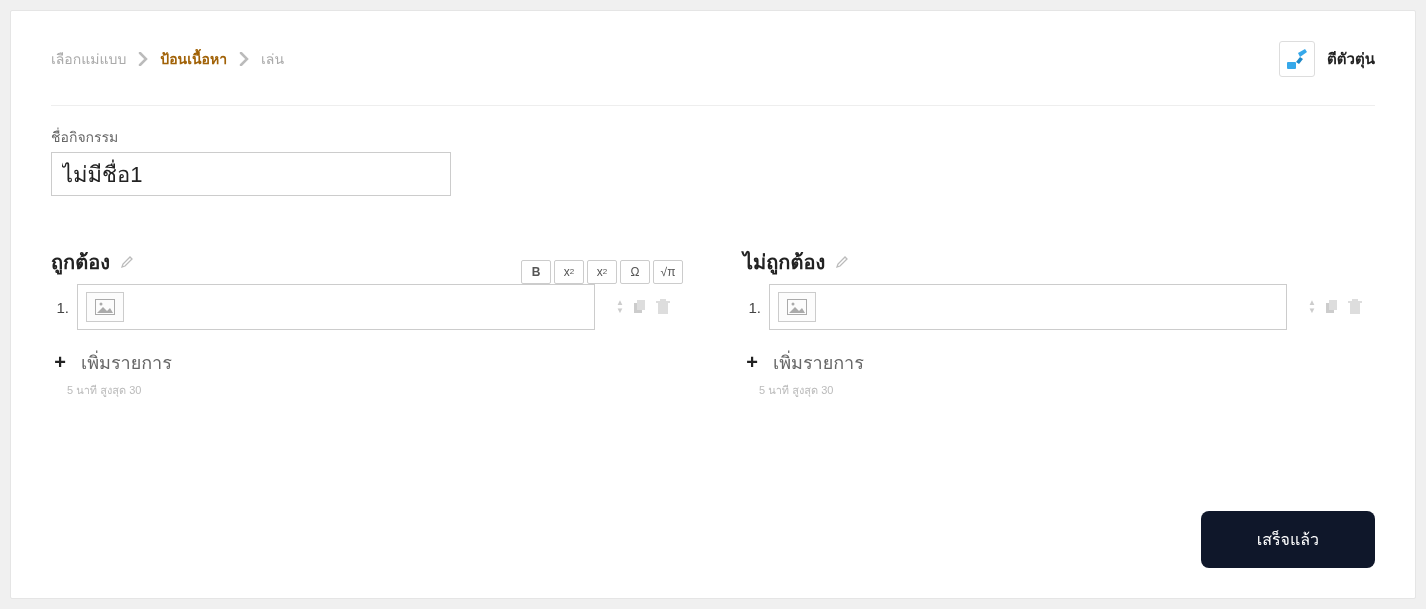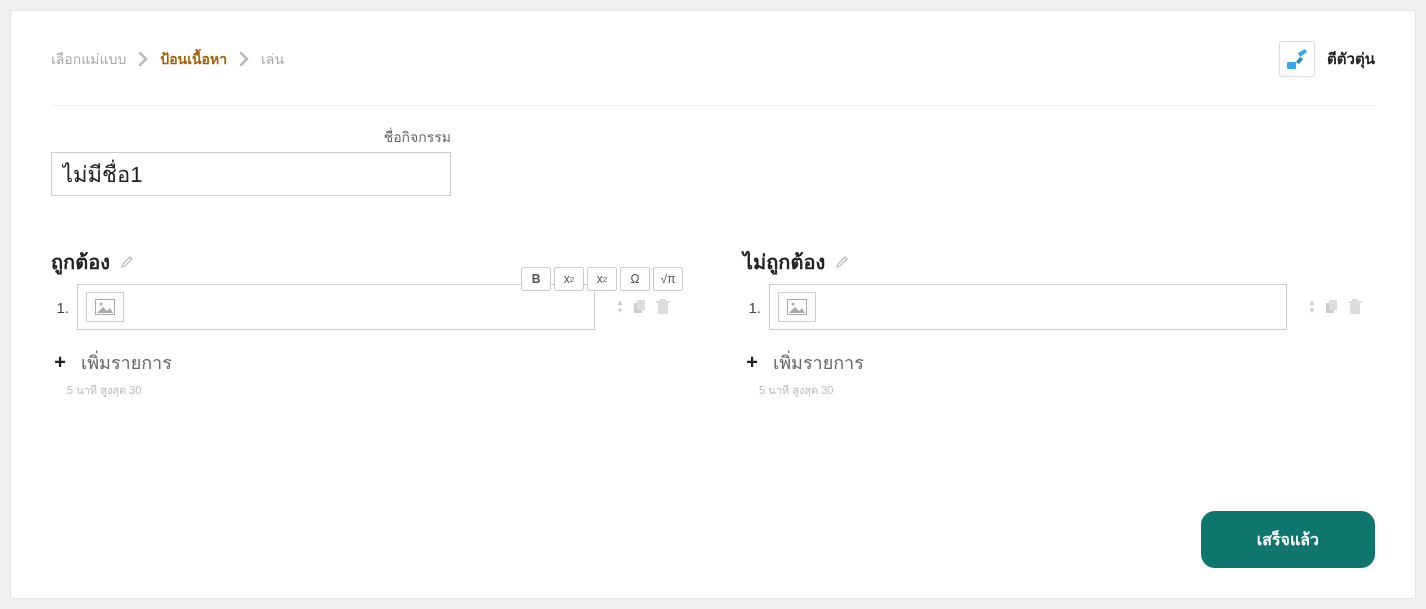--- a/index.html
+++ b/index.html
@@ -66,21 +66,21 @@
 }
 .main-body {
   padding-top: 20px;
 }
 .field {
   margin-bottom: 18px;
   width: 400px;
 }
 .field-label-row {
   display: flex;
-  justify-content: flex-end;
+  justify-content: flex-start;
   align-items: baseline;
   margin-bottom: 4px;
 }
 .field-label {
   color: #666;
   font-size: 14px;
 }
 .field-optional {
   color: #aaa;
   font-size: 13px;
@@ -132,21 +132,21 @@
   display: flex;
   align-items: center;
   justify-content: center;
   color: #555;
   cursor: pointer;
   border-radius: 2px;
 }
 .tbtn sup, .tbtn sub { font-size: 8px; }
 .col-top {
   display: flex;
-  align-items: flex-end;
+  align-items: center;
   justify-content: space-between;
 }
 .item-row {
   display: flex;
   align-items: center;
   gap: 8px;
 }
 .item-num {
   width: 18px;
   text-align: right;
@@ -205,27 +205,27 @@
   margin-top: 4px;
   font-size: 11px;
   color: #bbb;
 }
 .footer {
   position: absolute;
   bottom: 30px;
   right: 40px;
 }
 .done-btn {
-  background: #0f766e;
+  background: #0f172a;
   color: #fff;
-  font-weight: 700;
+  font-weight: 400;
   border: none;
   padding: 16px 56px;
   font-size: 16px;
-  border-radius: 14px;
+  border-radius: 8px;
   cursor: pointer;
 }
 .sort-arrows {
   display:flex;
   flex-direction:column;
   font-size:8px;
   color:#ccc;
   line-height:8px;
 }
 svg { display:block; }

